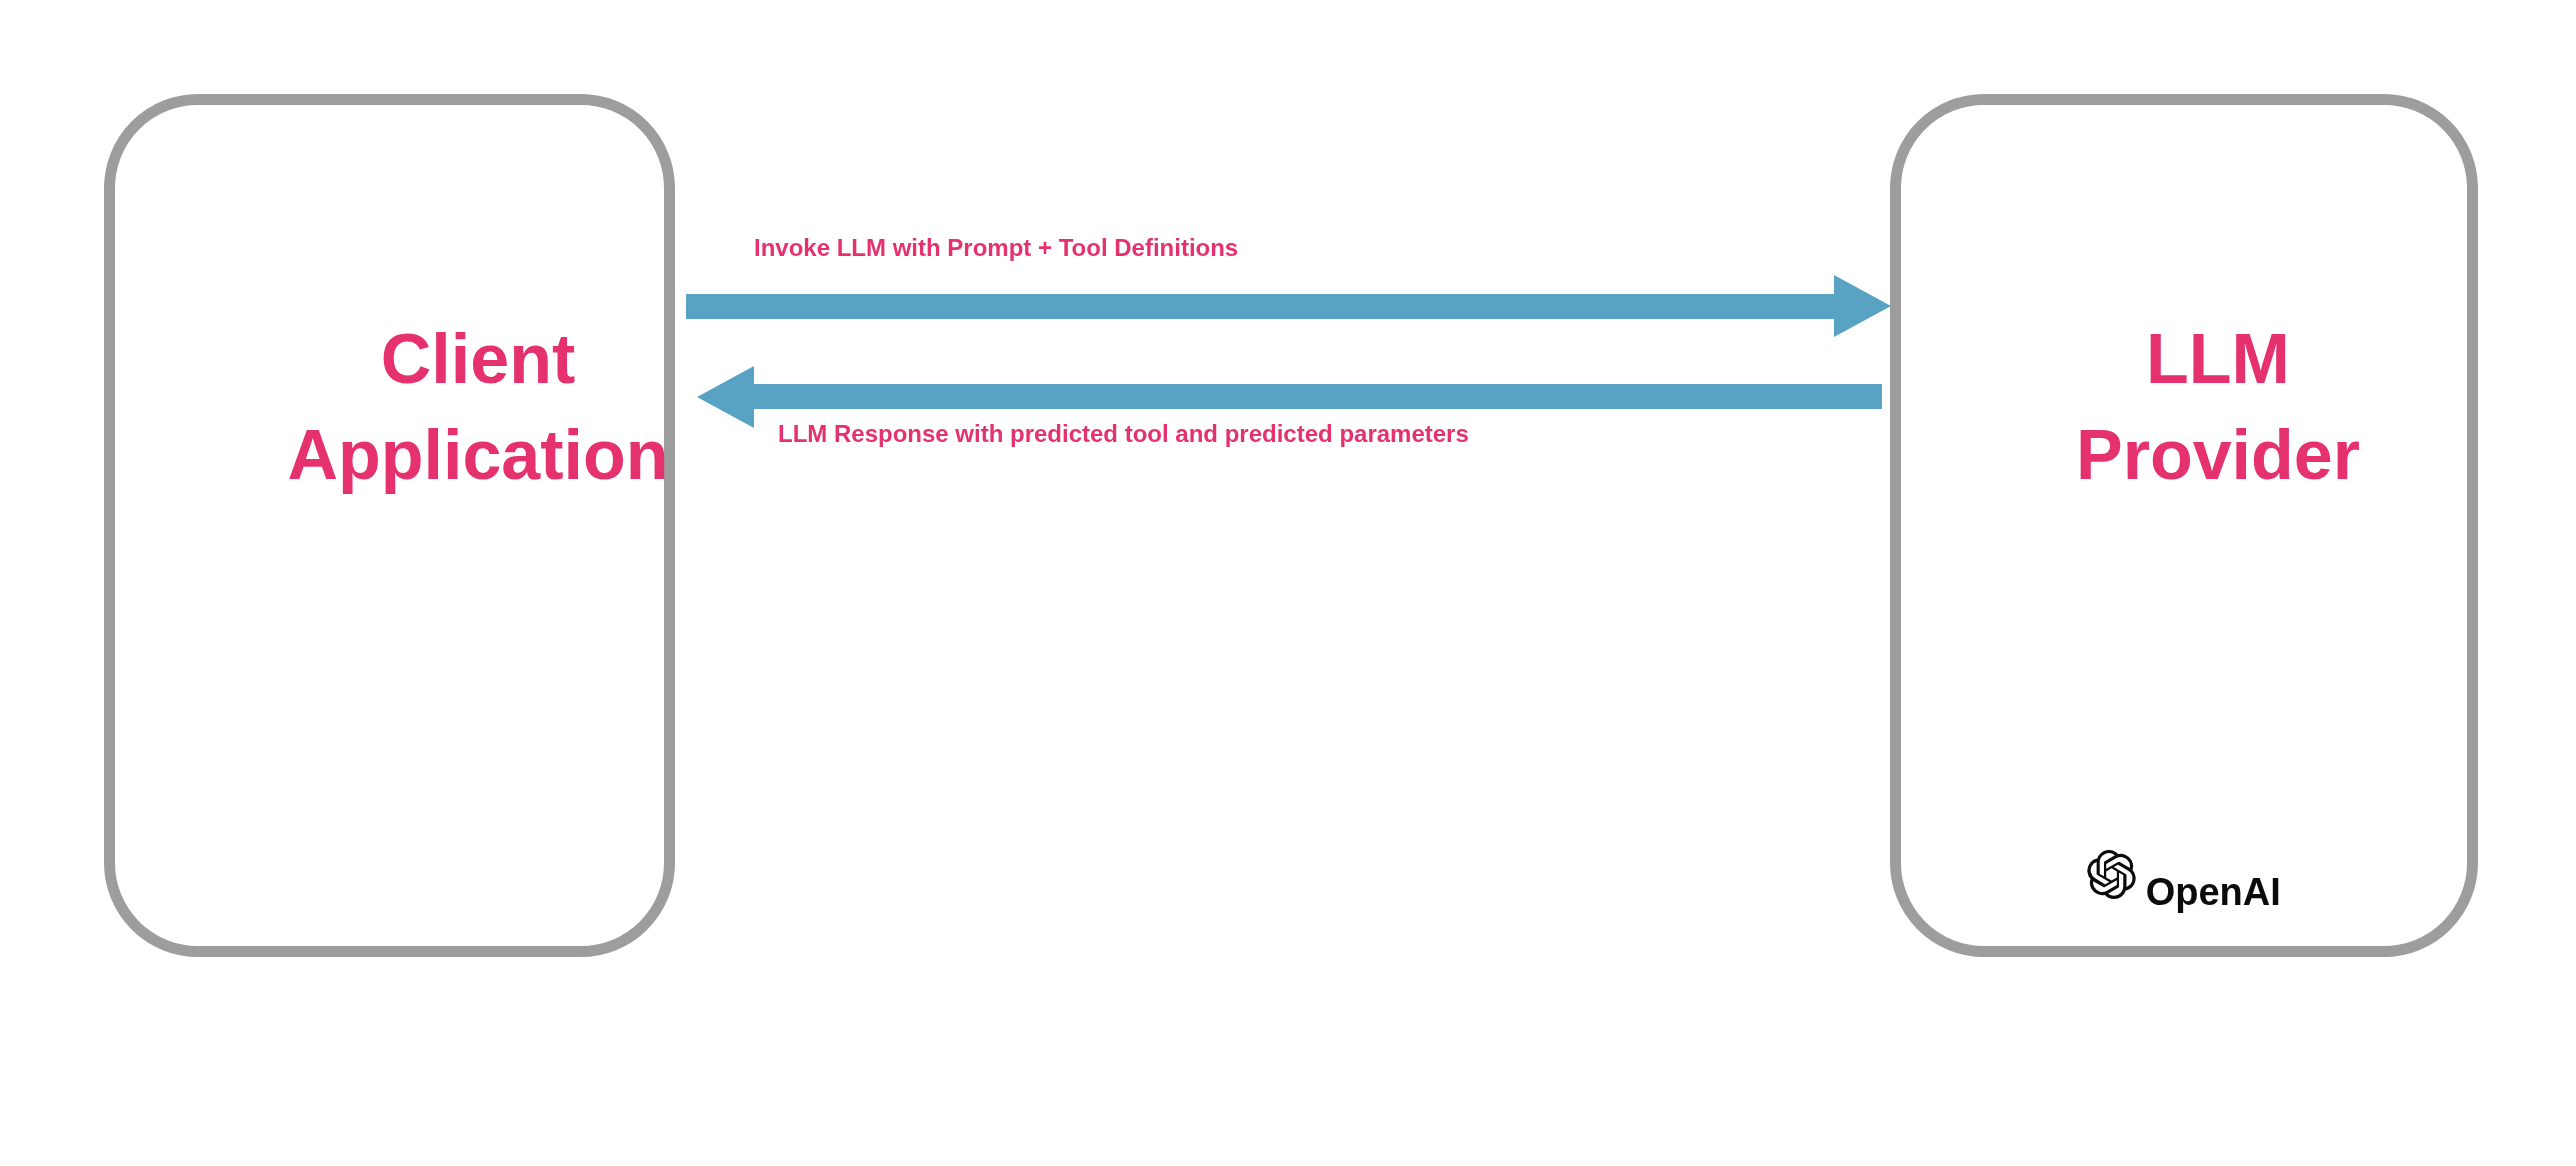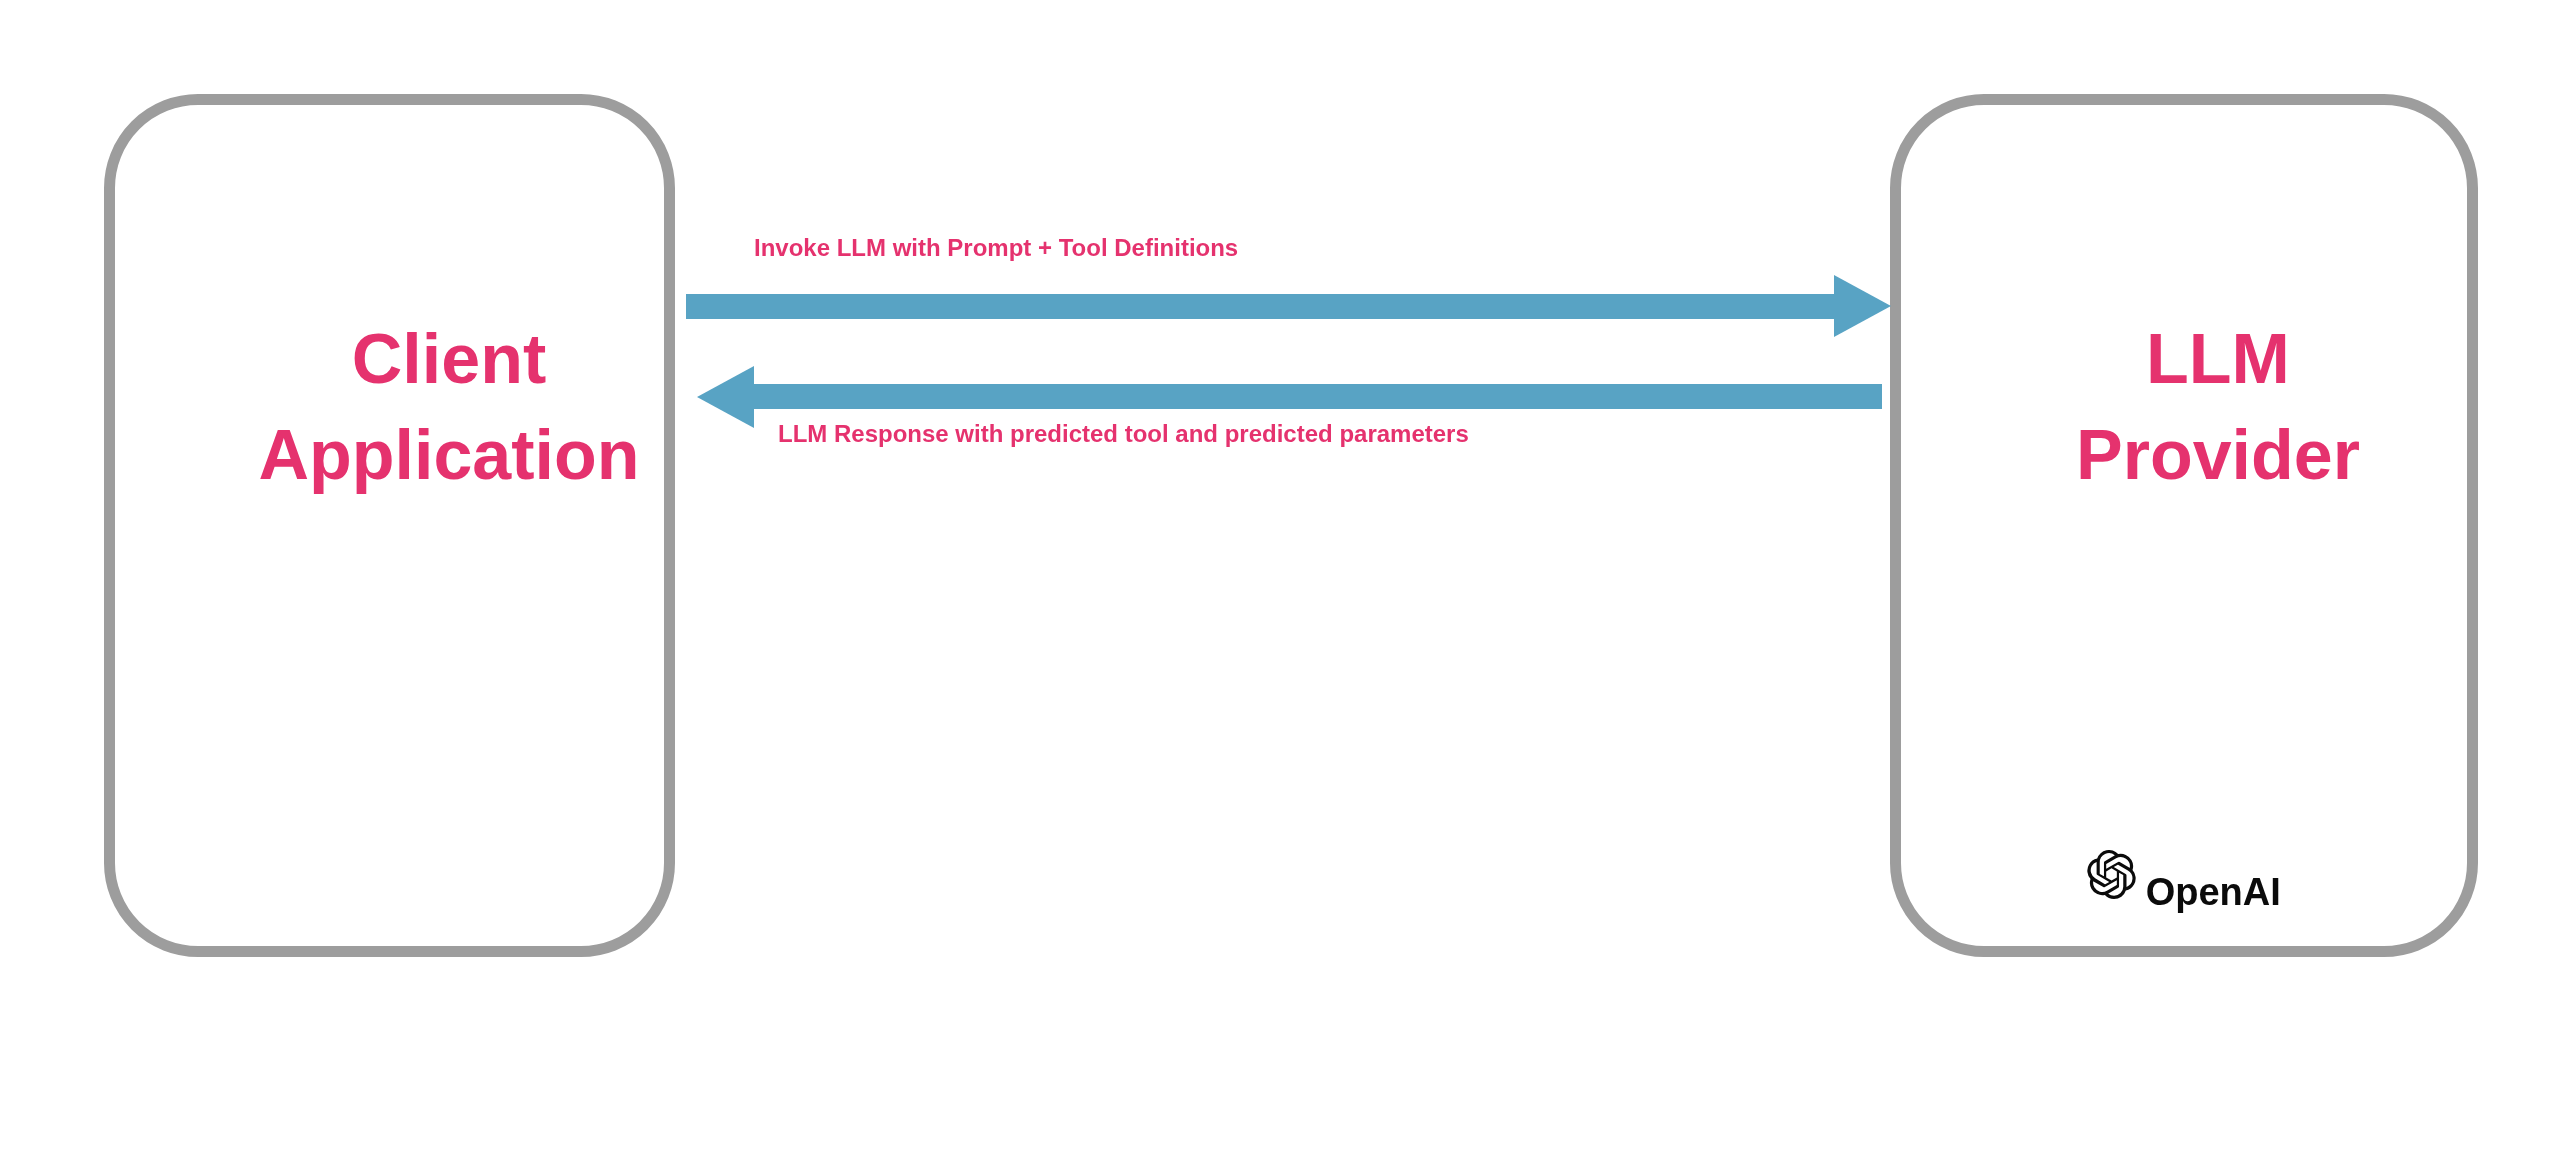--- a/index.html
+++ b/index.html
@@ -26,21 +26,21 @@
   #provider-box { left: 1890px; top: 94px; width: 588px; height: 863px; }
 
   .box-label {
     position: absolute;
     text-align: center;
     color: #e5326e;
     font-weight: 700;
     font-size: 70px;
     line-height: 96px;
   }
-  #client-label   { left: 104px;  top: 311px; width: 690px; }
+  #client-label   { left: 104px;  top: 311px; width: 690px; padding-left: 29px; }
   #provider-label { left: 1886px; top: 311px; width: 664px; }
 
   .arrow-shaft {
     position: absolute;
     height: 24.5px;
     background: #58a3c4;
   }
   .arrow-head {
     position: absolute;
     width: 0;

